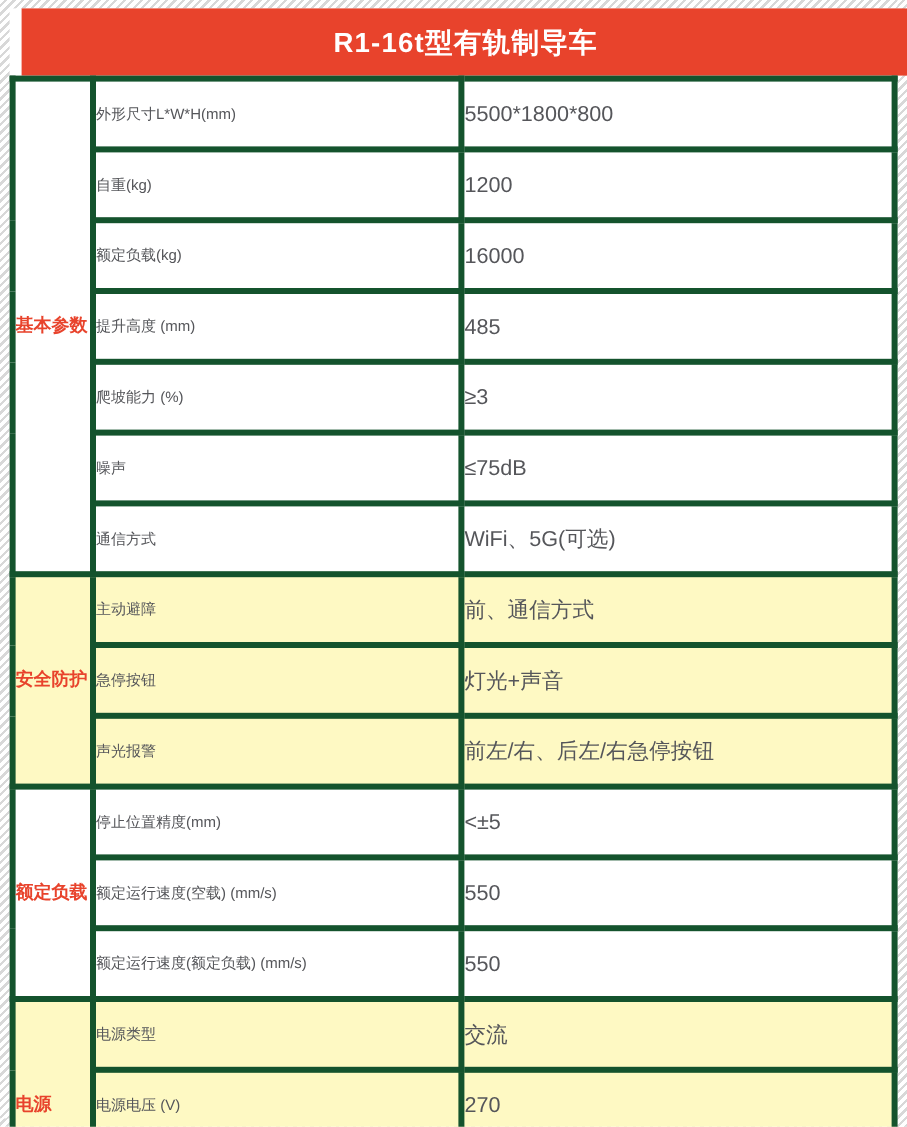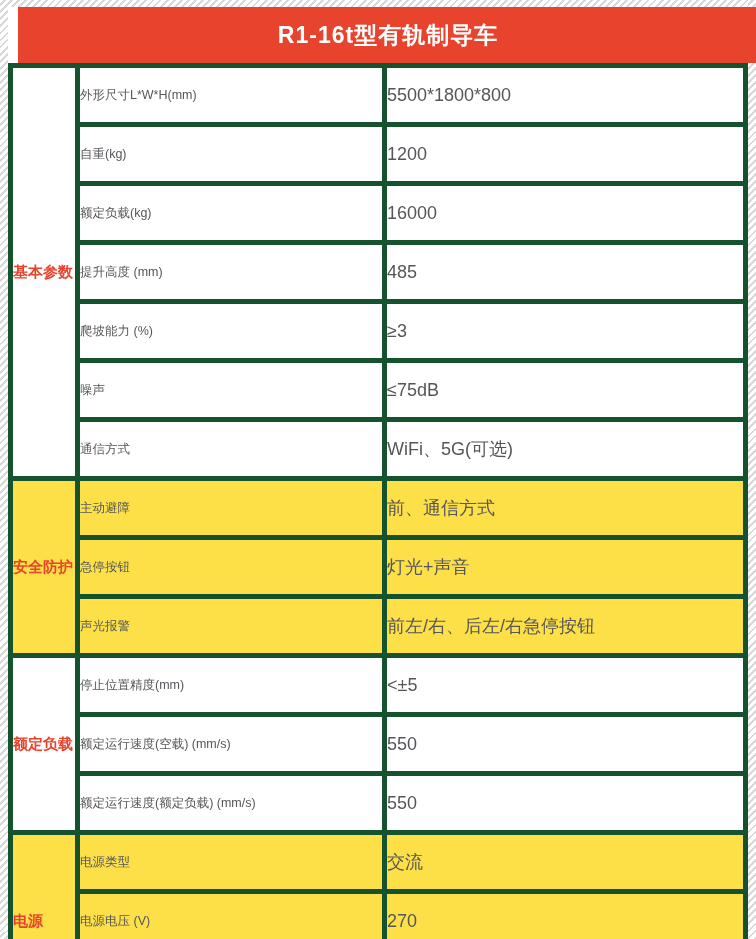--- a/index.html
+++ b/index.html
@@ -115,21 +115,21 @@
   }
   td.value {
     font-size: 18px;
     color: #55565a;
     padding-left: 56px;
     height: 54px;
   }
   tr.shade td.param,
   tr.shade td.value,
   td.group.shade {
-    background: #fde047;
+    background: #fef9c3;
   }
   tr.plain td.param,
   tr.plain td.value,
   td.group.plain {
     background: #ffffff;
   }
 </style>
 </head>
 <body>
 

